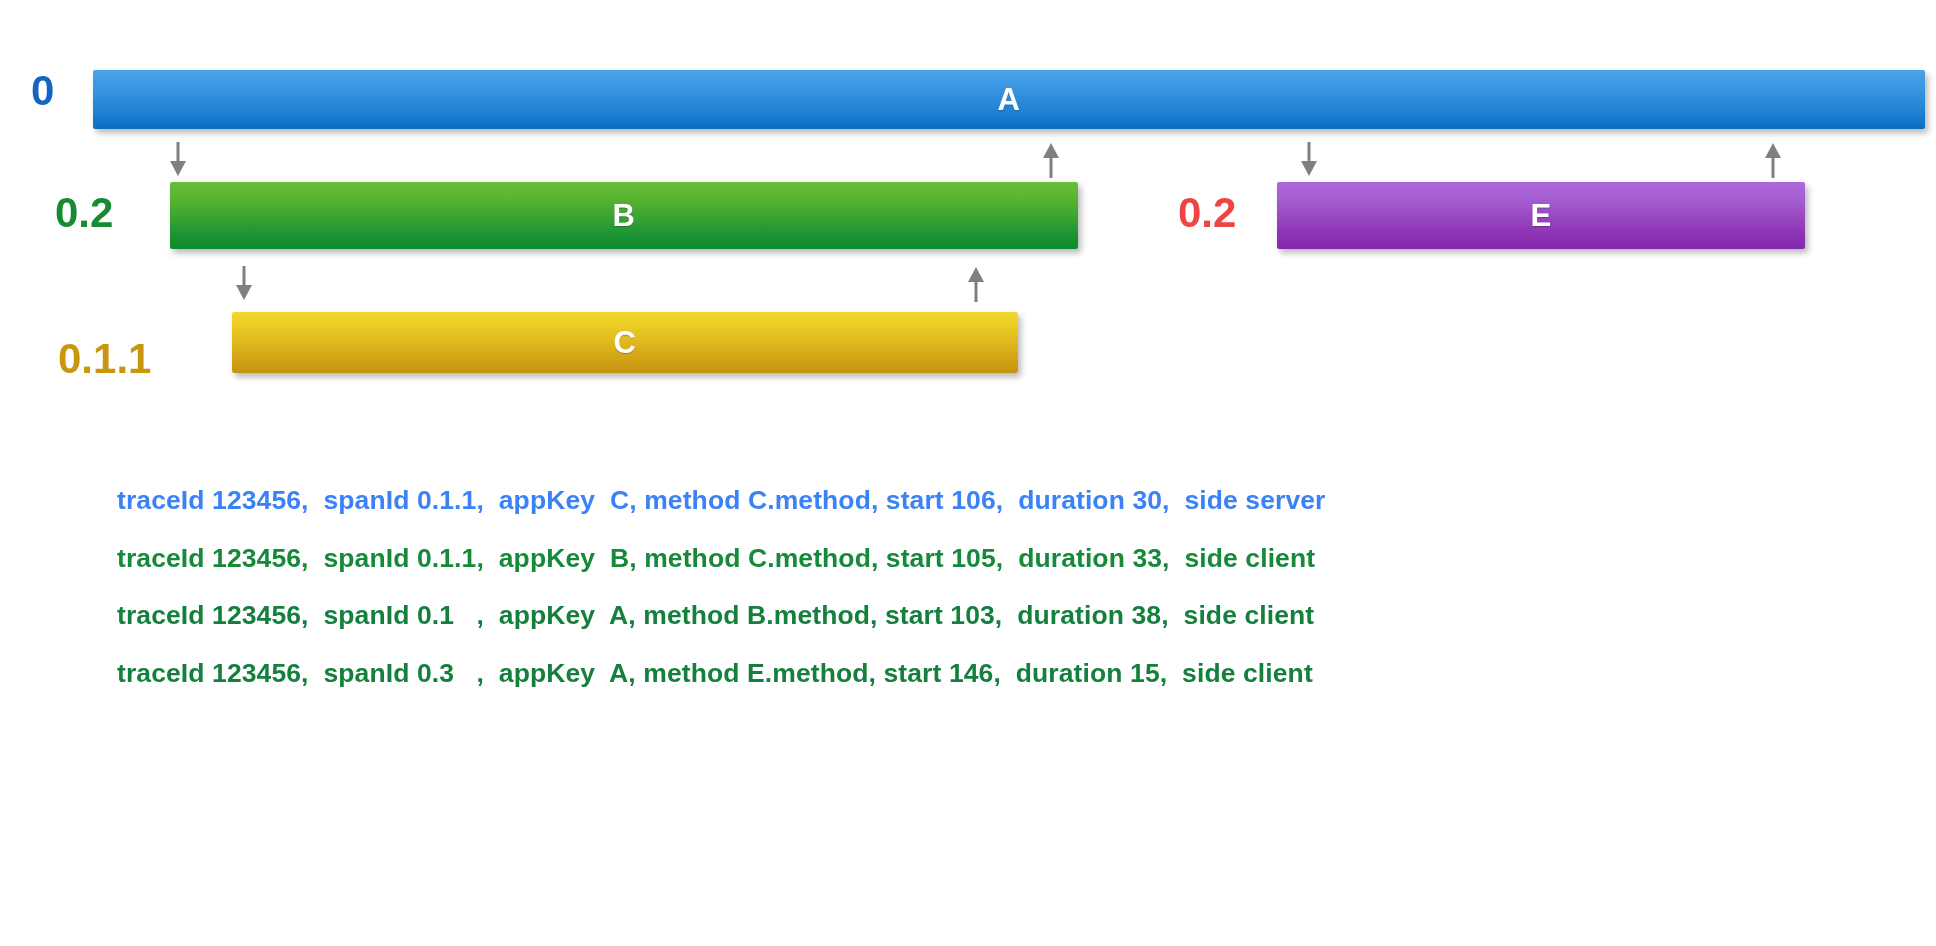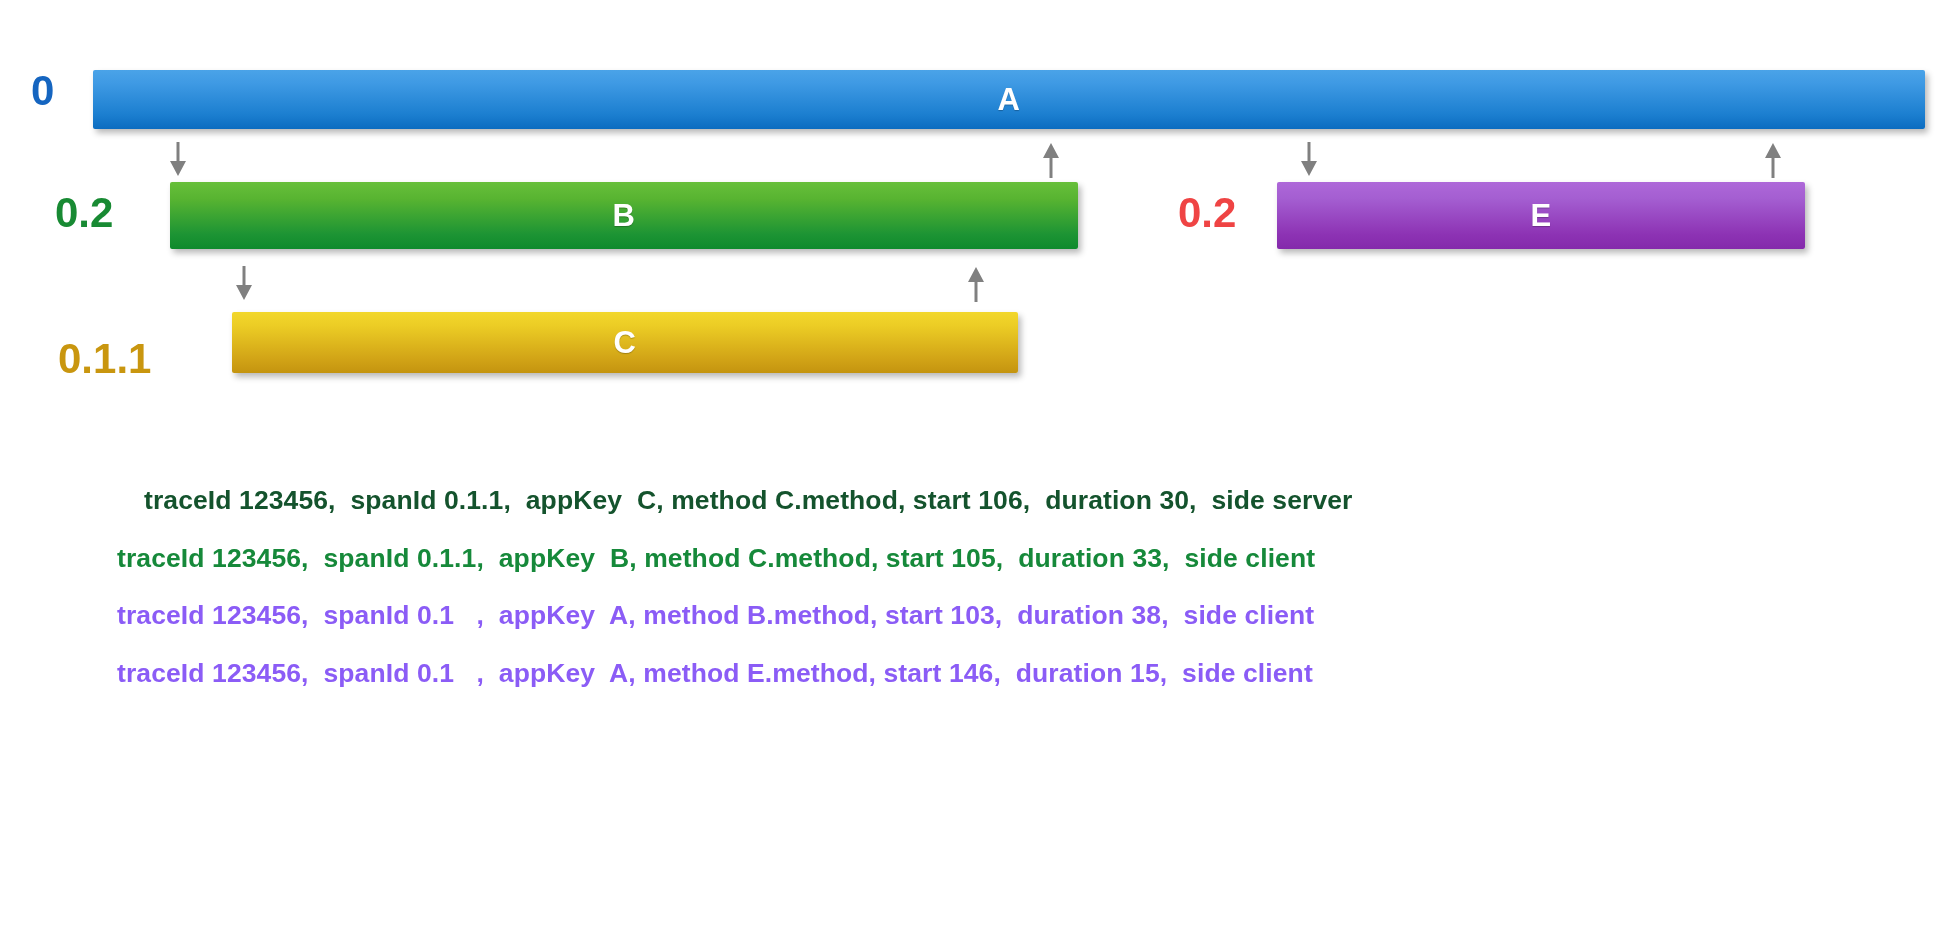--- a/index.html
+++ b/index.html
@@ -90,23 +90,23 @@
     width: 1700px;
   }
   .log-line {
     font-size: 26.5px;
     font-weight: bold;
     line-height: 57.5px;
     white-space: pre;
     letter-spacing: 0.1px;
     user-select: none;
   }
-  .c-gold   { color: #14532d; margin-left: 27px; }
+  .c-gold   { color: #3b82f6; }
   .c-green  { color: #16893a; }
-  .c-blue   { color: #8b5cf6; }
+  .c-blue   { color: #15803d; }
   .c-purple { color: #7e3aab; }
 </style>
 </head>
 <body>
 
 <div id="canvas">
 
   <div class="row-label label-0">0</div>
 
   <div class="bar bar-a">
@@ -170,16 +170,16 @@
   <div class="row-label label-011">0.1.1</div>
 
   <div class="bar bar-c">
     <span class="bar-label">C</span>
   </div>
 
   <div id="log-lines">
     <div class="log-line c-gold">traceId 123456,  spanId 0.1.1,  appKey  C, method C.method, start 106,  duration 30,  side server</div>
     <div class="log-line c-green">traceId 123456,  spanId 0.1.1,  appKey  B, method C.method, start 105,  duration 33,  side client</div>
     <div class="log-line c-blue">traceId 123456,  spanId 0.1   ,  appKey  A, method B.method, start 103,  duration 38,  side client</div>
-    <div class="log-line c-blue">traceId 123456,  spanId 0.1   ,  appKey  A, method E.method, start 146,  duration 15,  side client</div>
+    <div class="log-line c-blue">traceId 123456,  spanId 0.3   ,  appKey  A, method E.method, start 146,  duration 15,  side client</div>
   </div>
 
 </div>
 
 </body></html>

